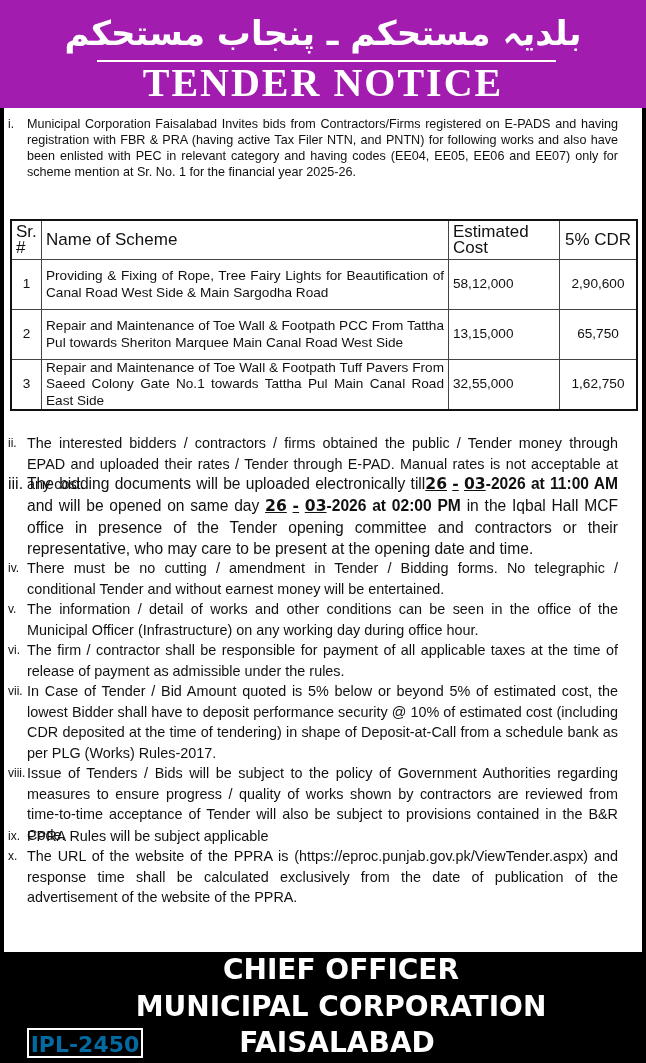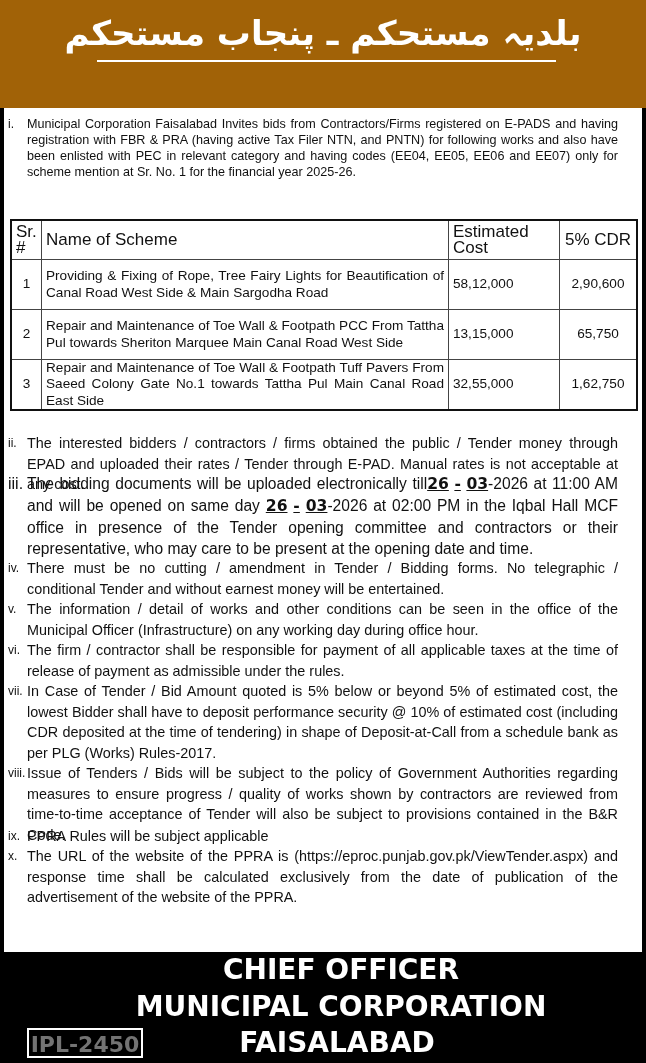--- a/index.html
+++ b/index.html
@@ -1,21 +1,21 @@
 <!DOCTYPE html>
 <html><head>
 <meta charset="utf-8">
 <style>
   html, body { margin: 0; padding: 0; }
   body {
     width: 646px; height: 1063px; background: #000; overflow: hidden;
     font-family: "Liberation Sans", sans-serif; color: #111;
     position: relative;
   }
-  .header { position: absolute; left: 0; top: 0; width: 646px; height: 108px; background: #a16207; text-align: center; }
+  .header { position: absolute; left: 0; top: 0; width: 646px; height: 108px; background: #a21caf; text-align: center; }
   .urdu {
     position: absolute; left: 0; width: 646px; top: 10px; height: 46px;
     color: #fff; font-family: "DejaVu Sans", sans-serif; font-weight: bold;
     font-size: 34px; line-height: 46px; text-align: center; direction: rtl;
   }
   .urdu-rule { position: absolute; left: 97px; width: 459px; top: 60px; height: 2px; background: #fff; }
   .title {
     position: absolute; left: 0; width: 646px; top: 62px; height: 42px;
     color: #fff; font-family: "Liberation Serif", serif; font-weight: bold;
     font-size: 40px; line-height: 42px; letter-spacing: 2px; text-align: center;
@@ -54,41 +54,42 @@
   .p-vi { top: 532px; }
   .p-vii { top: 573px; }
   .p-viii { top: 655px; }
   .p-ix { top: 718px; }
   .p-x { top: 738px; }
   .p-ii .txt, .p-iv .txt, .p-v .txt, .p-vi .txt, .p-vii .txt, .p-viii .txt, .p-ix .txt, .p-x .txt {
     font-size: 14.4px; line-height: 20.6px;
   }
   .p-ii .num, .p-iv .num, .p-v .num, .p-vi .num, .p-vii .num, .p-viii .num, .p-ix .num, .p-x .num { line-height: 20.6px; }
   .date { font-family: "DejaVu Sans", sans-serif; font-weight: bold; text-decoration: underline; }
-  .b { font-weight: normal; }
+  .b { font-weight: bold; }
   .footer { position: absolute; left: 0; top: 952px; width: 582px; height: 111px; background: #000; }
   .f-line {
     position: absolute; left: 0; width: 646px; text-align: center; color: #fff;
     font-family: "DejaVu Sans", sans-serif; font-weight: bold; font-size: 28px; line-height: 36px;
   }
   .f1 { top: 0px; left: 18px; }
   .f2 { top: 37px; left: 18px; }
   .f3 { top: 73px; left: 14px; }
   .ipl-box {
     position: absolute; left: 27px; top: 76px; width: 116px; height: 30px;
-    border: 2px solid #fff; color: #737373; font-family: "DejaVu Sans", sans-serif;
+    border: 2px solid #fff; color: #0369a1; font-family: "DejaVu Sans", sans-serif;
     font-weight: bold; font-size: 22px; line-height: 30px; text-align: center; box-sizing: border-box;
   }
 </style>
 </head>
 <body>
 
 <div class="header">
   <div class="urdu">بلدیہ مستحکم ـ پنجاب مستحکم</div>
   <div class="urdu-rule"></div>
+  <div class="title">TENDER NOTICE</div>
 </div>
 
 <div class="panel">
 
   <div class="para p-i">
     <span class="num">i.</span>
     <div class="txt">Municipal Corporation Faisalabad Invites bids from Contractors/Firms registered on E-PADS and having registration with FBR &amp; PRA (having active Tax Filer NTN, and PNTN) for following works and also have been enlisted with PEC in relevant category and having codes (EE04, EE05, EE06 and EE07) only for scheme mention at Sr. No. 1 for the financial year 2025-26.</div>
   </div>
 
   <table class="schemes">

